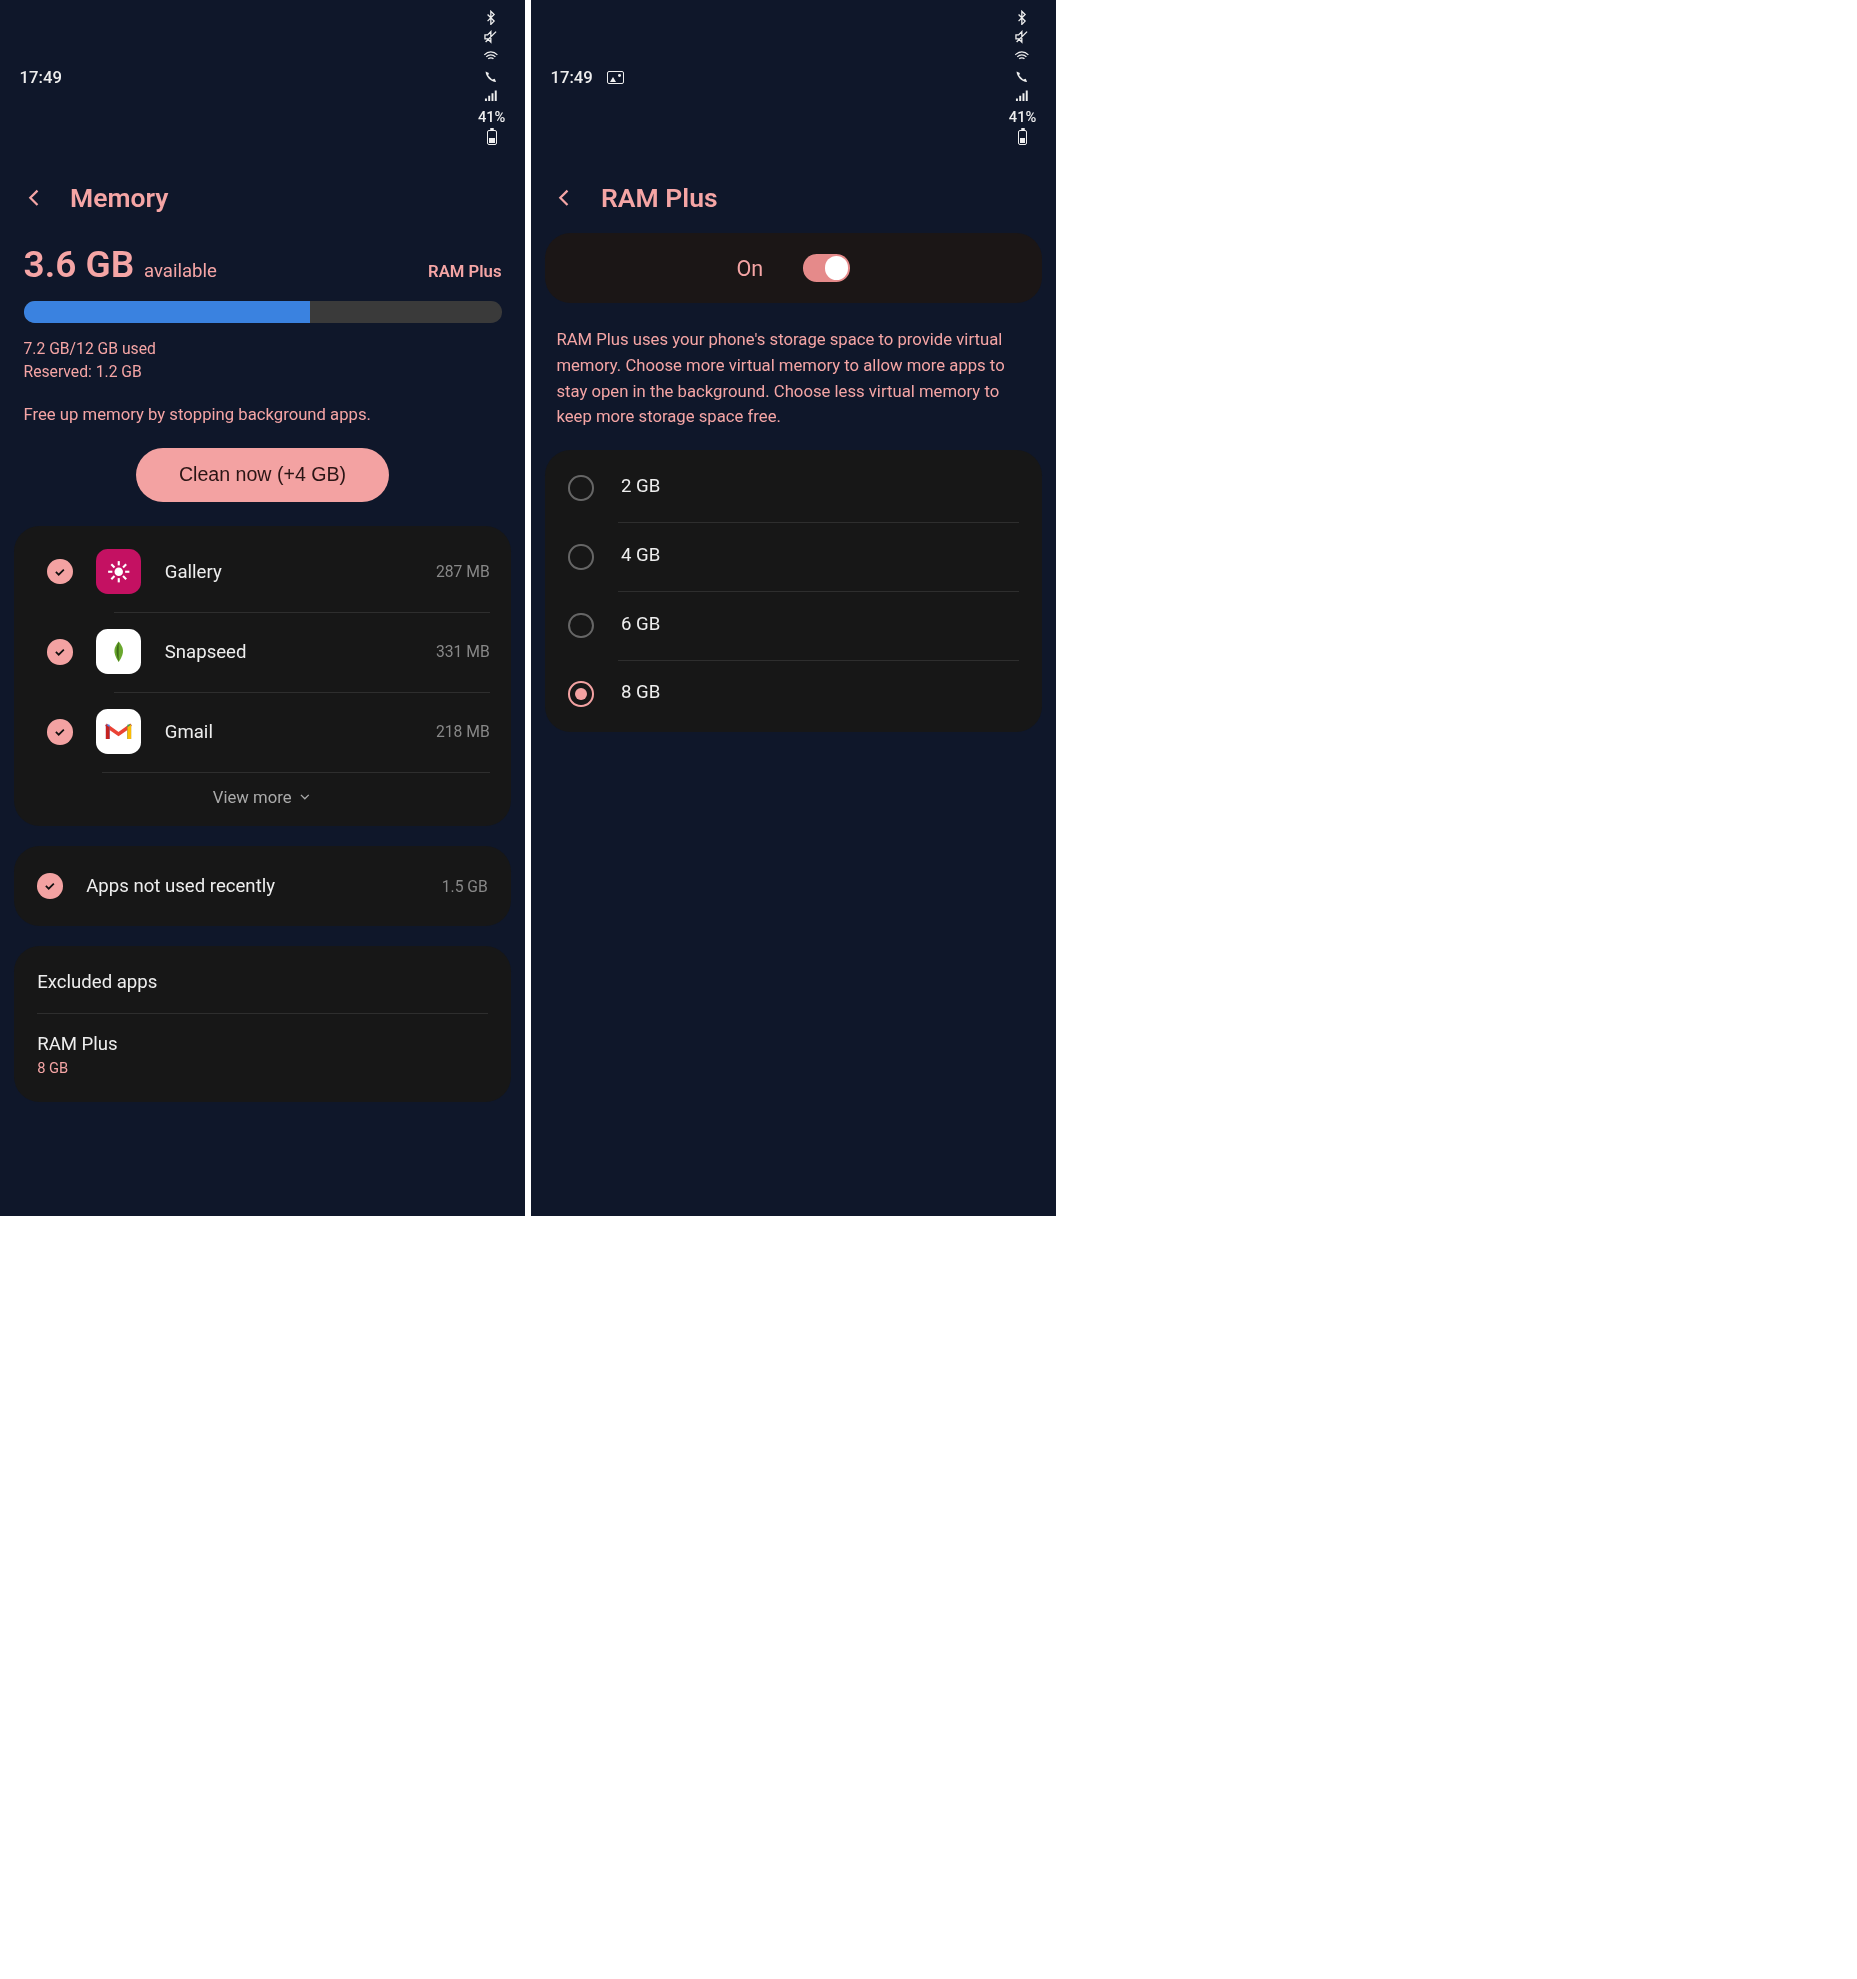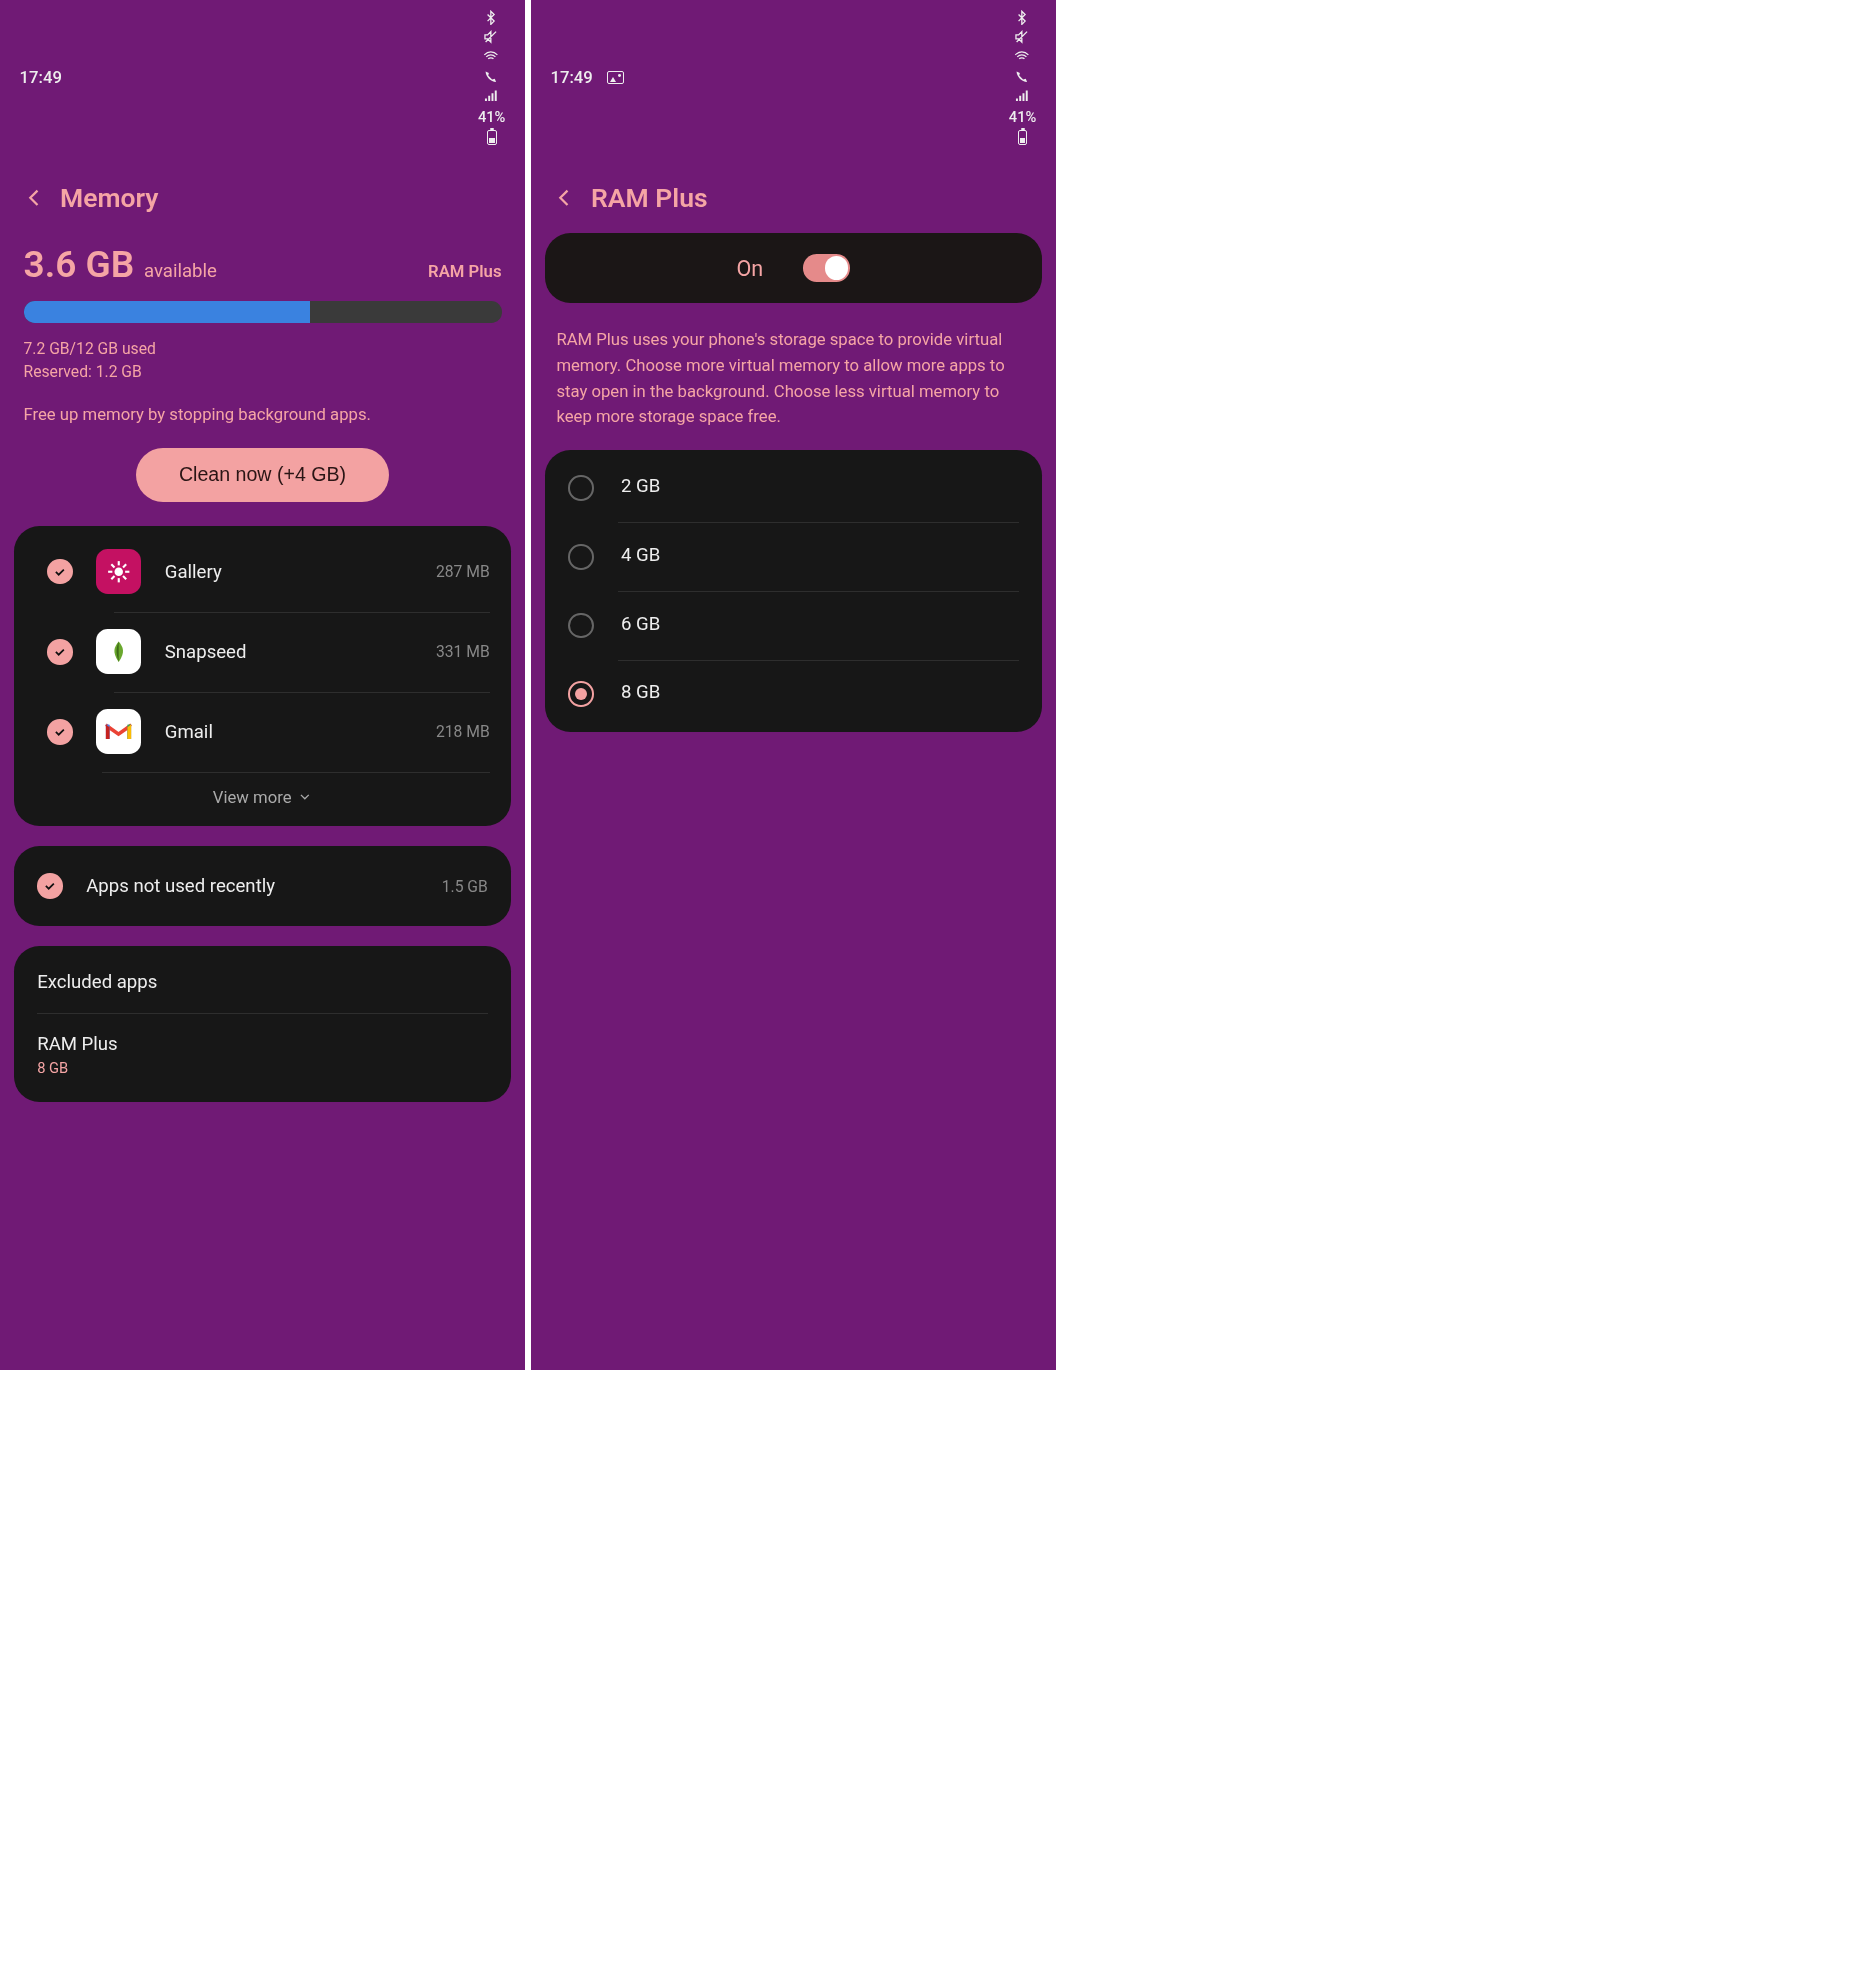--- a/index.html
+++ b/index.html
@@ -6,22 +6,22 @@
   body {
     background: #fff;
     font-family: -apple-system, BlinkMacSystemFont, "Segoe UI", Roboto, sans-serif;
     display: flex;
     gap: 5.9px;
     padding: 0;
     width: 1059px;
   }
   .phone {
     width: 525px;
-    height: 1370px;
-    background: #701a75;
+    height: 1216px;
+    background: #0f172a;
     color: #f5b5b5;
     overflow: hidden;
     position: relative;
   }
   
   .status-bar {
     display: flex;
     justify-content: space-between;
     align-items: center;
     padding: 9.8px 19.6px 5.9px 19.6px;
@@ -37,21 +37,21 @@
   .batt-icon::before { content:""; position:absolute; top:-2.9px; left:2px; width:3.9px; height:2px; background:#eee; border-radius:1px;}
   .batt-icon::after { content:""; position:absolute; bottom:1px; left:1px; right:1px; height:40%; background:#eee;}
   .pic-icon { width:17.6px; height:13.7px; border:1.5px solid #eee; border-radius:2px; position:relative; margin-left:5.9px;}
   .pic-icon::after { content:""; position:absolute; left:2px; bottom:1px; width:0; height:0; border-left:3.9px solid transparent; border-right:3.9px solid transparent; border-bottom:5.9px solid #eee;}
   .pic-icon::before { content:""; position:absolute; right:2px; top:2px; width:2.9px; height:2.9px; border-radius:50%; background:#eee;}
 
   
   .header {
     display: flex;
     align-items: center;
-    gap: 15px;
+    gap: 25px;
     padding: 31px 23.5px 19.6px 23.5px;
   }
   .back-chevron { width: 21.6px; height: 21.6px; }
   .back-chevron svg { width: 100%; height: 100%; stroke: #f5a5a5; stroke-width: 2.5; fill: none; }
   .header-title { font-size: 26.5px; font-weight: 600; color: #f5a5a5; }
 
   
   .mem-stats { padding: 9.8px 23.5px 0 23.5px; }
   .mem-line1 { display:flex; align-items:baseline; justify-content:space-between; }
   .mem-available { display:flex; align-items:baseline; gap:9.8px; }

